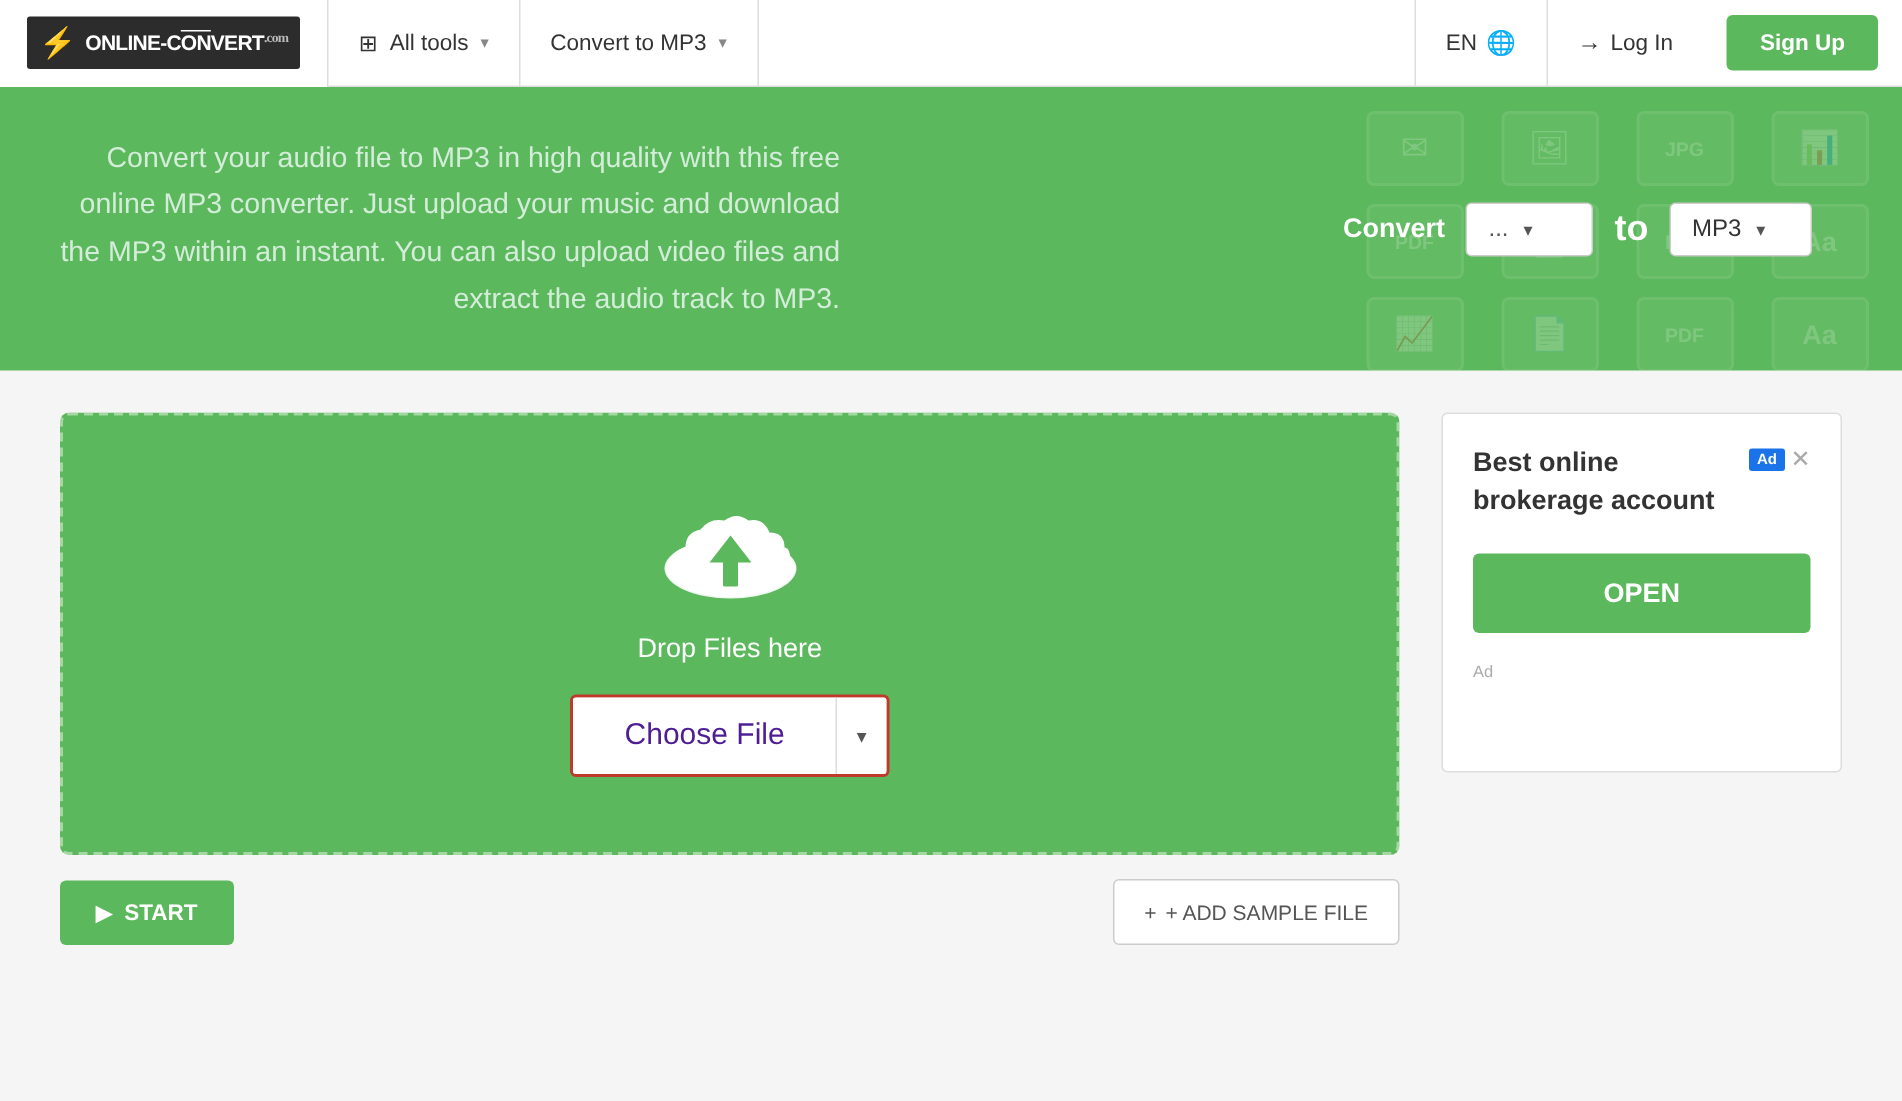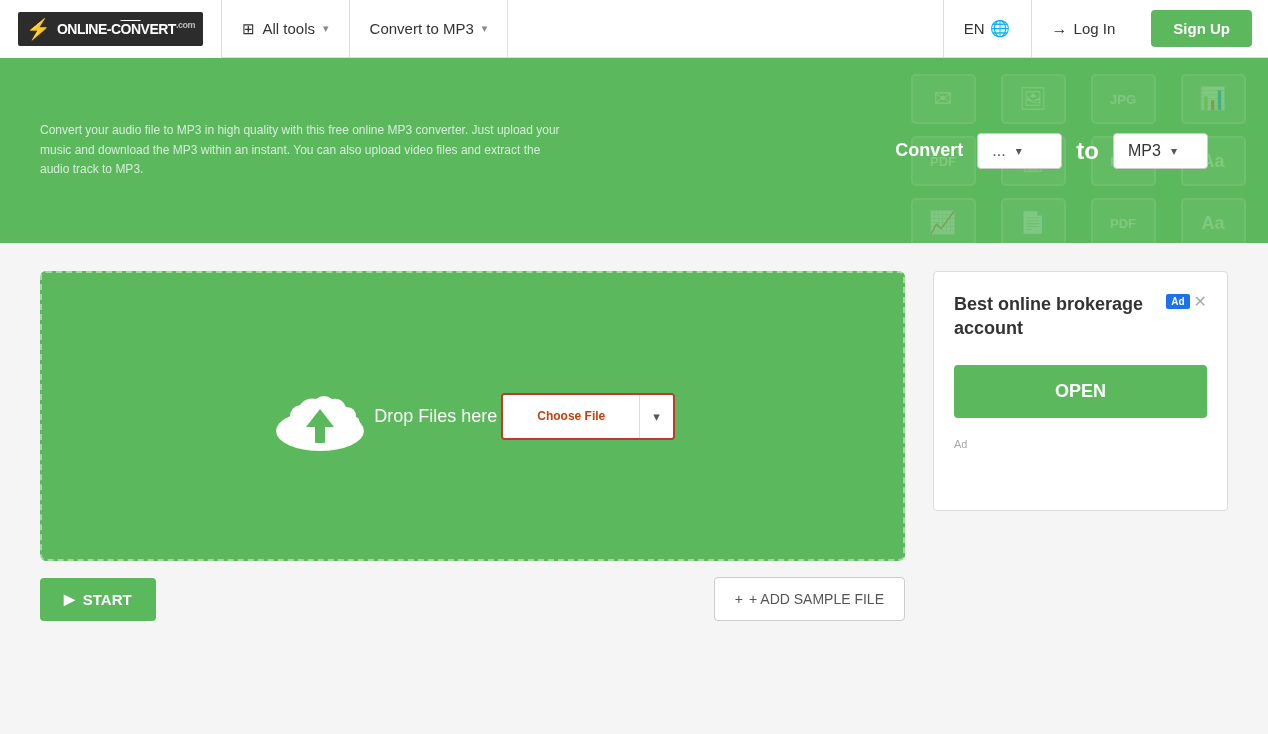--- a/index.html
+++ b/index.html
@@ -6,21 +6,21 @@
     body { font-family: Arial, sans-serif; background: #f5f5f5; min-width: 1268px; }
   </style>
 </head>
 <body>
 
 <nav style="background:#fff;border-bottom:1px solid #ddd;height:58px;display:flex;align-items:center;padding:0 0 0 0;">
   <div style="display:flex;align-items:center;height:58px;padding:0 18px;border-right:1px solid #ddd;gap:0;background:#fff;">
     <div style="background:#2c2c2c;padding:5px 8px;display:flex;align-items:center;gap:6px;border-radius:2px;">
       <span style="color:#fff;font-size:20px;font-weight:900;">⚡</span>
       <span style="color:#fff;font-size:14px;font-weight:900;letter-spacing:-0.5px;">
-        ONLINE-C<span style="text-decoration:overline;">ON</span>VERT<span style="font-size:9px;vertical-align:super;color:#bbb;">.com</span>
+        ONLINE-C<span style="text-decoration:overline;">ON</span>VERT<span style="font-size:9px;vertical-align:super;color:#bbb;font-family:Liberation Serif, serif;">.com</span>
       </span>
     </div>
   </div>
   <div style="display:flex;align-items:center;height:58px;padding:0 20px;cursor:pointer;font-size:15px;color:#333;border-right:1px solid #ddd;gap:8px;">
     <span style="font-size:15px;">⊞</span>
     <span>All tools</span>
     <span style="font-size:11px;color:#888;">▾</span>
   </div>
   <div style="display:flex;align-items:center;height:72px;padding:0 20px;cursor:pointer;font-size:15px;color:#333;border-right:1px solid #ddd;gap:8px;">
     <span>Convert to MP3</span>
@@ -35,21 +35,21 @@
     <span style="font-size:16px;">→</span>
     <span>Log In</span>
   </div>
   <div style="padding:0 16px;">
     <button style="background:#5cb85c;color:#fff;border:none;padding:10px 22px;font-size:15px;font-weight:bold;cursor:pointer;border-radius:4px;">Sign Up</button>
   </div>
 </nav>
 
 <div style="background:#5cb85c;padding:32px 40px;display:flex;align-items:center;justify-content:space-between;min-height:185px;position:relative;overflow:hidden;">
   <div>
-    <p style="color:#d4edda;font-size:12px;line-height:1.65;max-width:520px;">Convert your audio file to MP3 in high quality with this free online MP3 converter. Just upload your music and download the MP3 within an instant. You can also upload video files and extract the audio track to MP3.</p>
+    <p style="color:#d4edda;font-size:19px;line-height:1.65;max-width:520px;text-align:right;">Convert your audio file to MP3 in high quality with this free online MP3 converter. Just upload your music and download the MP3 within an instant. You can also upload video files and extract the audio track to MP3.</p>
   </div>
   <div style="display:flex;align-items:center;gap:14px;z-index:2;margin-right:20px;">
     <span style="color:#fff;font-size:18px;font-weight:bold;">Convert</span>
     <div style="background:#fff;border:1px solid #ccc;border-radius:4px;padding:8px 14px;font-size:16px;cursor:pointer;display:flex;align-items:center;gap:10px;min-width:85px;">
       <span style="color:#555;">...</span>
       <span style="font-size:12px;color:#555;">▾</span>
     </div>
     <span style="color:#fff;font-size:24px;font-weight:bold;">to</span>
     <div style="background:#fff;border:1px solid #ccc;border-radius:4px;padding:8px 14px;font-size:16px;cursor:pointer;display:flex;align-items:center;gap:10px;min-width:95px;">
       <span style="color:#333;font-weight:500;">MP3</span>
@@ -69,55 +69,55 @@
     <div style="width:65px;height:50px;background:rgba(255,255,255,0.2);border:2px solid rgba(255,255,255,0.4);border-radius:5px;display:flex;align-items:center;justify-content:center;font-size:22px;color:#fff;">📈</div>
     <div style="width:65px;height:50px;background:rgba(255,255,255,0.2);border:2px solid rgba(255,255,255,0.4);border-radius:5px;display:flex;align-items:center;justify-content:center;font-size:22px;color:#fff;">📄</div>
     <div style="width:65px;height:50px;background:rgba(255,255,255,0.2);border:2px solid rgba(255,255,255,0.4);border-radius:5px;display:flex;flex-direction:column;align-items:center;justify-content:center;font-size:13px;font-weight:bold;color:#fff;">PDF</div>
     <div style="width:65px;height:50px;background:rgba(255,255,255,0.2);border:2px solid rgba(255,255,255,0.4);border-radius:5px;display:flex;align-items:center;justify-content:center;font-size:18px;font-weight:bold;color:#fff;">Aa</div>
   </div>
 </div>
 
 <div style="display:flex;padding:28px 40px;gap:28px;max-width:1268px;">
 
   <div style="flex:1;">
-    <div style="background:#5cb85c;border:2px dashed #a3d8a3;border-radius:6px;padding:50px 20px 50px;display:flex;flex-direction:row;align-items:center;justify-content:center;gap:4px;min-height:290px;">
+    <div style="background:#5cb85c;border:2px dashed #a3d8a3;border-radius:6px;padding:50px 20px 50px;display:flex;flex-direction:column;align-items:center;justify-content:center;gap:20px;min-height:290px;">
 
       <div style="display:flex;align-items:center;justify-content:center;">
         <svg width="100" height="75" viewBox="0 0 100 75" xmlns="http://www.w3.org/2000/svg">
           <ellipse cx="50" cy="52" rx="44" ry="20" fill="rgba(255,255,255,0.9)"></ellipse>
           <rect x="44" y="30" width="12" height="30" fill="#5cb85c"></rect>
           <polygon points="34,38 50,18 66,38" fill="#5cb85c"></polygon>
           <ellipse cx="50" cy="52" rx="43" ry="19" fill="white"></ellipse>
 
           <path d="M20,60 Q10,60 10,50 Q10,40 20,38 Q20,28 30,26 Q36,18 46,20 Q54,14 62,20 Q72,18 76,28 Q86,28 86,38 Q90,38 90,48 Q90,58 80,60 Z" fill="white"></path>
 
           <rect x="45" y="44" width="10" height="20" fill="#5cb85c" rx="1"></rect>
           <polygon points="36,48 50,30 64,48" fill="#5cb85c"></polygon>
         </svg>
       </div>
       <span style="color:#fff;font-size:18px;">Drop Files here</span>
       <div style="display:flex;align-items:stretch;background:#fff;border:2px solid #c0392b;border-radius:4px;overflow:hidden;cursor:pointer;">
-        <button style="background:#fff;border:none;padding:14px 34px;font-size:12px;color:#c2410c;cursor:pointer;font-weight:700;">Choose File</button>
+        <button style="background:#fff;border:none;padding:14px 34px;font-size:20px;color:#4c1d95;cursor:pointer;font-weight:400;">Choose File</button>
         <div style="background:#fff;border-left:1px solid #ddd;padding:14px 13px;font-size:13px;color:#555;cursor:pointer;display:flex;align-items:center;">▾</div>
       </div>
     </div>
 
     <div style="display:flex;justify-content:space-between;align-items:center;margin-top:16px;">
       <button style="background:#5cb85c;color:#fff;border:none;padding:13px 24px;font-size:15px;font-weight:bold;cursor:pointer;border-radius:4px;display:flex;align-items:center;gap:8px;">
         <span style="font-size:14px;">▶</span>
         <span>START</span>
       </button>
       <button style="background:#fff;color:#555;border:1px solid #ccc;padding:13px 20px;font-size:14px;cursor:pointer;border-radius:4px;display:flex;align-items:center;gap:6px;">
         <span>+</span>
         <span>+ ADD SAMPLE FILE</span>
       </button>
     </div>
   </div>
 
-  <div style="width:295px;flex-shrink:0;">
+  <div style="width:267px;flex-shrink:0;">
     <div style="background:#fff;border:1px solid #ddd;border-radius:4px;padding:20px;min-height:240px;">
       <div style="display:flex;justify-content:space-between;align-items:flex-start;margin-bottom:24px;">
         <h3 style="font-size:18px;font-weight:bold;color:#333;line-height:1.35;max-width:200px;">Best online brokerage account</h3>
         <div style="display:flex;gap:4px;align-items:center;">
           <span style="background:#1a73e8;color:#fff;font-size:10px;padding:2px 5px;border-radius:2px;font-weight:bold;">Ad</span>
           <span style="font-size:16px;color:#aaa;cursor:pointer;">✕</span>
         </div>
       </div>
       <button style="background:#5cb85c;color:#fff;border:none;width:100%;padding:16px;font-size:18px;font-weight:bold;cursor:pointer;border-radius:4px;margin-bottom:16px;">OPEN</button>
       <span style="font-size:11px;color:#aaa;">Ad</span>

